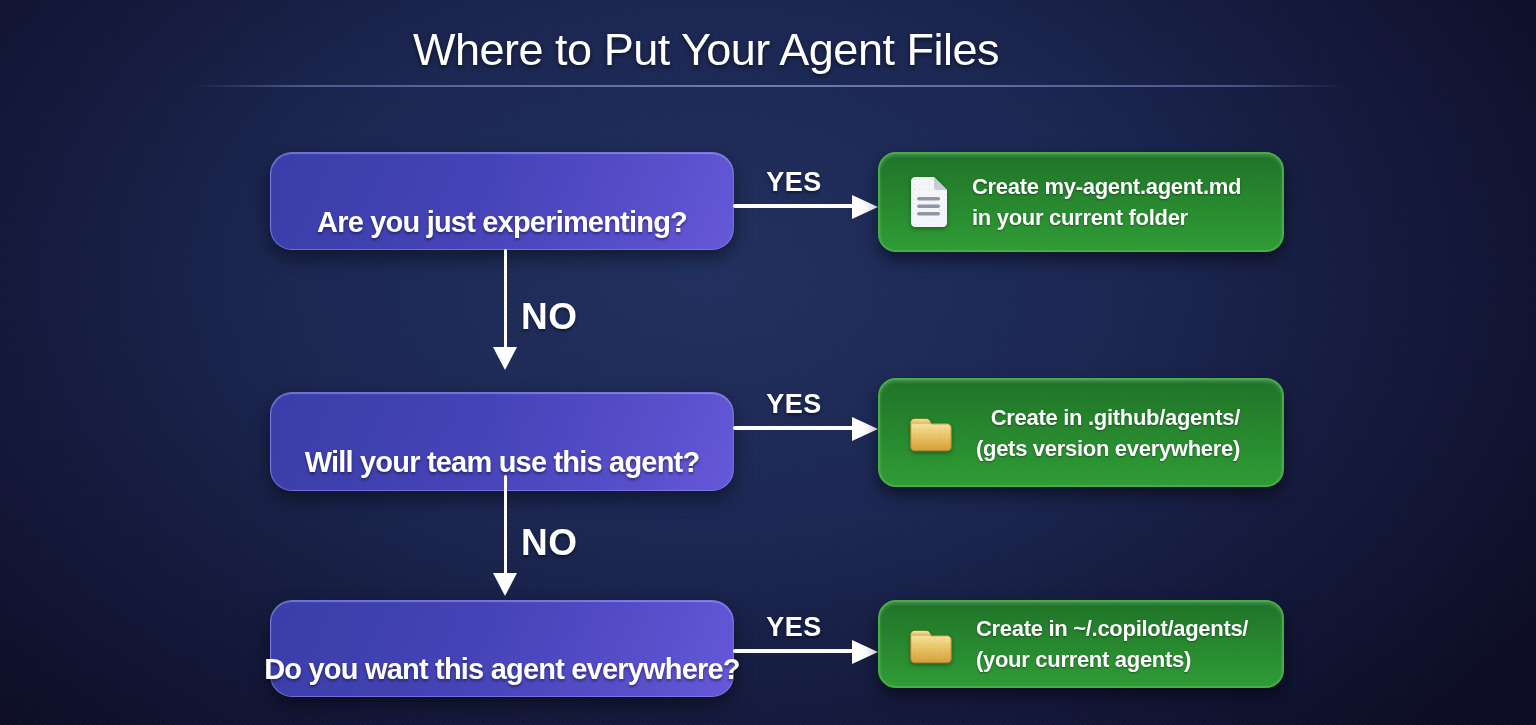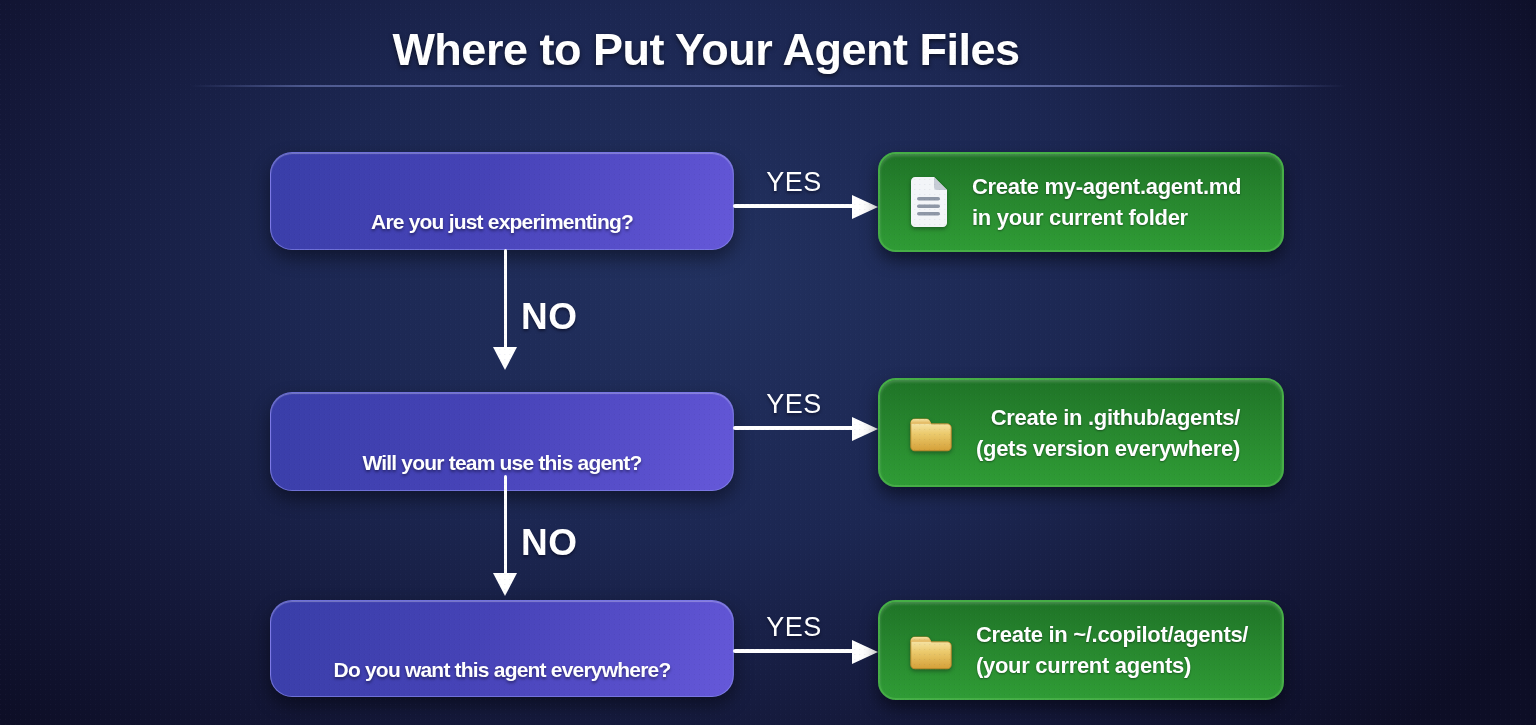--- a/index.html
+++ b/index.html
@@ -11,67 +11,67 @@
   }
   .stage::after{ 
     content:"";position:absolute;inset:0;pointer-events:none;opacity:.05;
     background-image:
       linear-gradient(45deg, #8fa0ff 1px, transparent 1px),
       linear-gradient(-45deg, #000 1px, transparent 1px);
     background-size:5px 5px;
   }
   .page-title{
     position:absolute;top:24px;left:706px;transform:translateX(-50%);
-    color:#fff;font-size:45px;font-weight:700;letter-spacing:-0.5px;white-space:nowrap;
+    color:#fff;font-size:45px;font-weight:400;letter-spacing:-0.5px;white-space:nowrap;
     text-shadow:0 2px 4px rgba(0,0,0,.55);
     text-align:center;
   }
   .title-divider{
     position:absolute;top:85px;left:190px;width:1156px;height:2px;
     background:linear-gradient(90deg, rgba(130,145,220,0) 0%, rgba(140,155,225,.45) 10%,
       rgba(165,178,240,.6) 50%, rgba(140,155,225,.45) 90%, rgba(130,145,220,0) 100%);
   }
   
   .q-box{
     position:absolute;left:270px;width:462px;border-radius:22px;
     display:flex;align-items:center;justify-content:center;
     background:linear-gradient(113deg, #393ea8 0%, #4643b7 45%, #5a50cd 82%, #6659da 100%);
     border:1.5px solid rgba(138,140,238,.65);
     box-shadow:inset 0 1px 1px rgba(255,255,255,.30), 0 8px 18px rgba(0,0,5,.45);
   }
   .q-box .q-text{
-    color:#fff;font-weight:700;font-size:21px;letter-spacing:-0.8px;white-space:nowrap;
+    color:#fff;font-weight:700;font-size:29px;letter-spacing:-0.8px;white-space:nowrap;
     text-shadow:0 2px 3px rgba(0,0,20,.45);
     margin-top:42px;
   }
   .q1{top:152px;height:96px;}
   .q2{top:392px;height:97px;}
   .q3{top:600px;height:95px;}
   
   .a-box{
     position:absolute;left:878px;width:406px;border-radius:18px;box-sizing:border-box;
     display:flex;align-items:center;gap:20px;padding:0 28px 0 26px;
     background:linear-gradient(180deg, #1f7427 0%, #27862e 45%, #2f9c35 100%);
     border:2.5px solid #46ae46;
     box-shadow:inset 0 2px 3px rgba(255,255,255,.18), 0 8px 16px rgba(0,0,5,.5);
   }
   .a1{top:152px;height:100px;}
   .a2{top:378px;height:109px;text-align:right;}
-  .a3{top:600px;height:100px;}
+  .a3{top:600px;height:88px;}
   .a-text{display:flex;flex-direction:column;line-height:31px;}
   .a-line{
     color:#fff;font-weight:700;font-size:22px;letter-spacing:-0.3px;white-space:nowrap;
     text-shadow:0 1px 2px rgba(0,0,10,.4);
   }
   .a-icon{flex:0 0 auto;display:flex;filter:drop-shadow(0 2px 2px rgba(0,0,10,.35));}
   
   .yes{position:absolute;left:733px;width:146px;}
   .y1{top:167px;}.y2{top:389px;}.y3{top:612px;}
   .yes-label{
-    text-align:center;width:122px;color:#fff;font-weight:400;font-size:27px;
+    text-align:center;width:122px;color:#fff;font-weight:700;font-size:27px;
     letter-spacing:.5px;margin-bottom:6px;text-shadow:0 2px 3px rgba(0,0,20,.5);
   }
   .yes-line{width:124px;height:3.5px;background:#fff;border-radius:2px;}
   .yes-head{
     position:absolute;left:119px;bottom:-11px;width:0;height:0;
     border-left:26px solid #fff;border-top:12.5px solid transparent;border-bottom:12.5px solid transparent;
   }
   
   .no-arrow{position:absolute;left:504px;width:3px;background:#fff;border-radius:2px;}
   .n1{top:249px;height:100px;}

